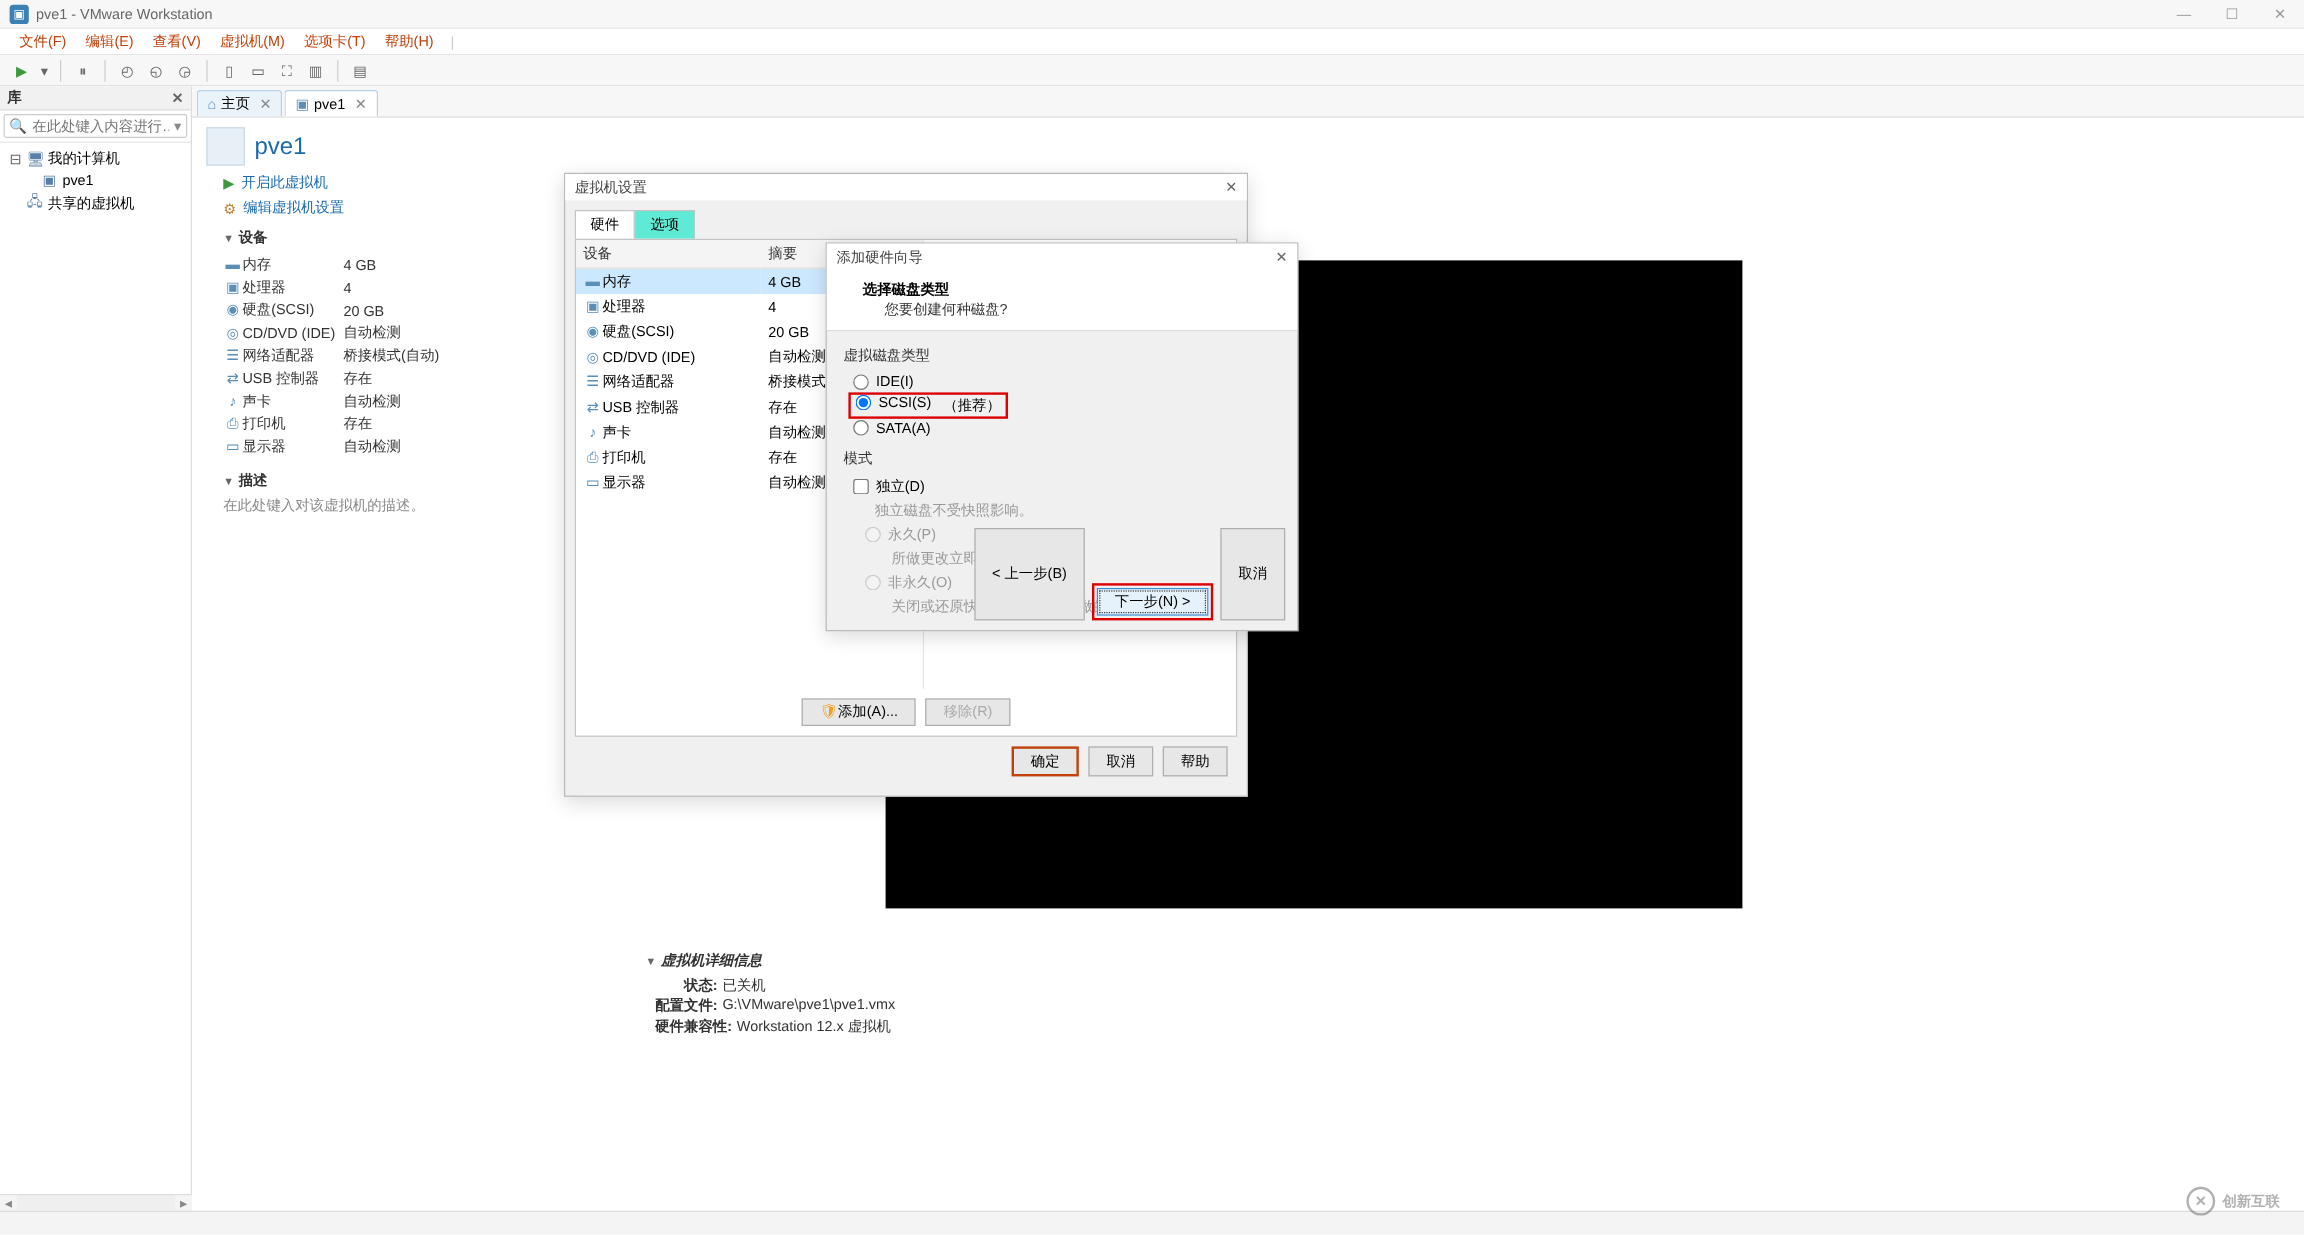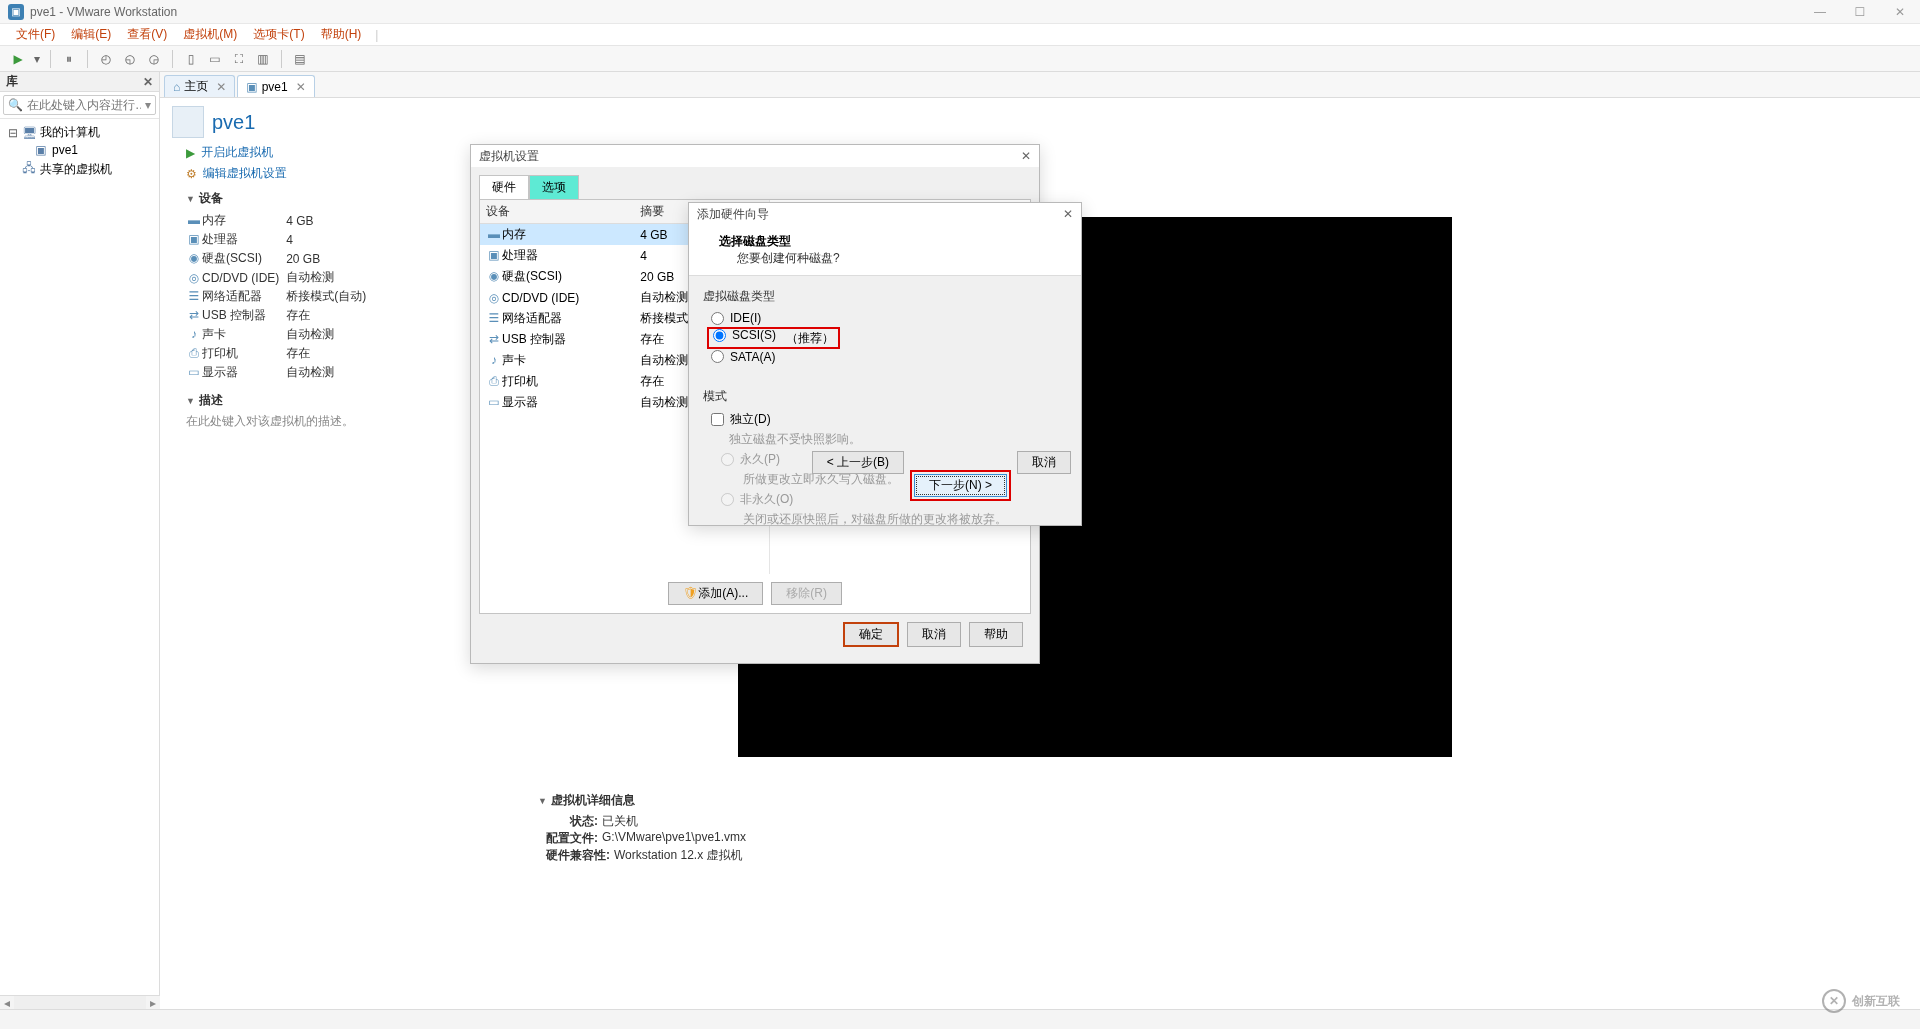--- a/index.html
+++ b/index.html
@@ -59,21 +59,21 @@
 .side-info table { width: 100%; border-collapse: collapse; }
 .side-info td { padding: 1px 0; color: #333; }
 .side-info td .ic { display: inline-block; width: 16px; text-align: center; color: #5a8fb8; }
 .side-info .desc { color: #888; margin-top: 4px; }
 
 
 .vm-console { position: absolute; left: 578px; top: 145px; width: 714px; height: 540px; background: #000; }
 
 
 .vm-details { position: absolute; left: 378px; top: 720px; }
-.vm-details .hdr { color: #333; font-weight: bold; margin-bottom: 4px; display: flex; align-items: center; gap: 4px; }
+.vm-details .hdr { color: #333; font-weight: bold; margin-bottom: 4px; display: flex; align-items: center; gap: 4px; font-style: italic; }
 .vm-details .hdr::before { content: "▼"; font-size: 9px; color: #666; }
 .vm-details .row { display: flex; gap: 4px; }
 .vm-details .lbl { width: 60px; text-align: right; color: #333; font-weight: bold; }
 .vm-details .val { color: #333; }
 
 
 .dlg { position: absolute; border: 1px solid #b9b9b9; background: #f0f0f0; box-shadow: 0 4px 16px rgba(0,0,0,0.15); }
 .dlg-settings { left: 470px; top: 144px; width: 570px; height: 520px; }
 .dlg-title { height: 22px; background: #fff; display: flex; align-items: center; justify-content: space-between; padding: 0 8px; color: #444; }
 .dlg-title .dlg-x { cursor: pointer; color: #666; }
@@ -101,21 +101,21 @@
 
 .dlg-wizard { left: 688px; top: 202px; width: 394px; height: 324px; background: #f0f0f0; }
 .wiz-header { background: #fff; border-bottom: 1px solid #dcdcdc; padding: 8px 12px; }
 .wiz-header .h1 { font-weight: bold; margin-left: 18px; }
 .wiz-header .h2 { margin-left: 36px; color: #333; }
 .wiz-body { padding: 12px 14px; }
 .wiz-group-label { color: #333; margin-bottom: 6px; }
 .wiz-radio, .wiz-check { display: flex; align-items: center; gap: 6px; margin: 3px 0 3px 8px; }
 .wiz-radio.disabled, .wiz-check.disabled { color: #999; }
 .wiz-indent { margin-left: 26px; color: #999; }
-.wiz-foot { position: absolute; bottom: 24px; right: 10px; display: flex; gap: 6px; align-items: center; }
+.wiz-foot { position: absolute; bottom: 8px; right: 10px; display: flex; gap: 6px; }
 .hl-red { border: 2px solid #d00; padding: 2px 4px; }
 .hl-red-btn-wrap { border: 2px solid #d00; padding: 2px; margin-top: 46px; }
 .btn.focus { border: 1px solid #3a8dd4; outline: 1px dotted #333; outline-offset: -3px; background: #e5f1fb; }
 
 
 .watermark { position: absolute; right: 20px; bottom: 16px; display: flex; align-items: center; gap: 6px; opacity: 0.5; font-size: 14px; font-weight: bold; color: #666; }
 .watermark .wm-ic { width: 24px; height: 24px; border: 2px solid #666; border-radius: 50%; display: flex; align-items: center; justify-content: center; }
 
 
 .status-bar { position: absolute; left: 0; bottom: 0; width: 100%; height: 20px; background: #f4f4f4; border-top: 1px solid #dcdcdc; }
@@ -391,21 +391,21 @@
           <span>SCSI(S)</span>
         </label>
         &nbsp;&nbsp;<span>（推荐）</span>
       </span>
     </div>
     <label class="wiz-radio">
       <input type="radio" name="dtype" style="">
       <span>SATA(A)</span>
     </label>
 
-    <div class="wiz-group-label" style="margin-top:24px">模式</div>
+    <div class="wiz-group-label" style="margin-top:10px">模式</div>
     <label class="wiz-check">
       <input type="checkbox" style="">
       <span>独立(D)</span>
     </label>
     <div class="wiz-indent">独立磁盘不受快照影响。</div>
     <label class="wiz-radio disabled wiz-indent" style="margin-left:18px">
       <input type="radio" name="mode" disabled="" style="">
       <span>永久(P)</span>
     </label>
     <div class="wiz-indent" style="margin-left:40px">所做更改立即永久写入磁盘。</div>

